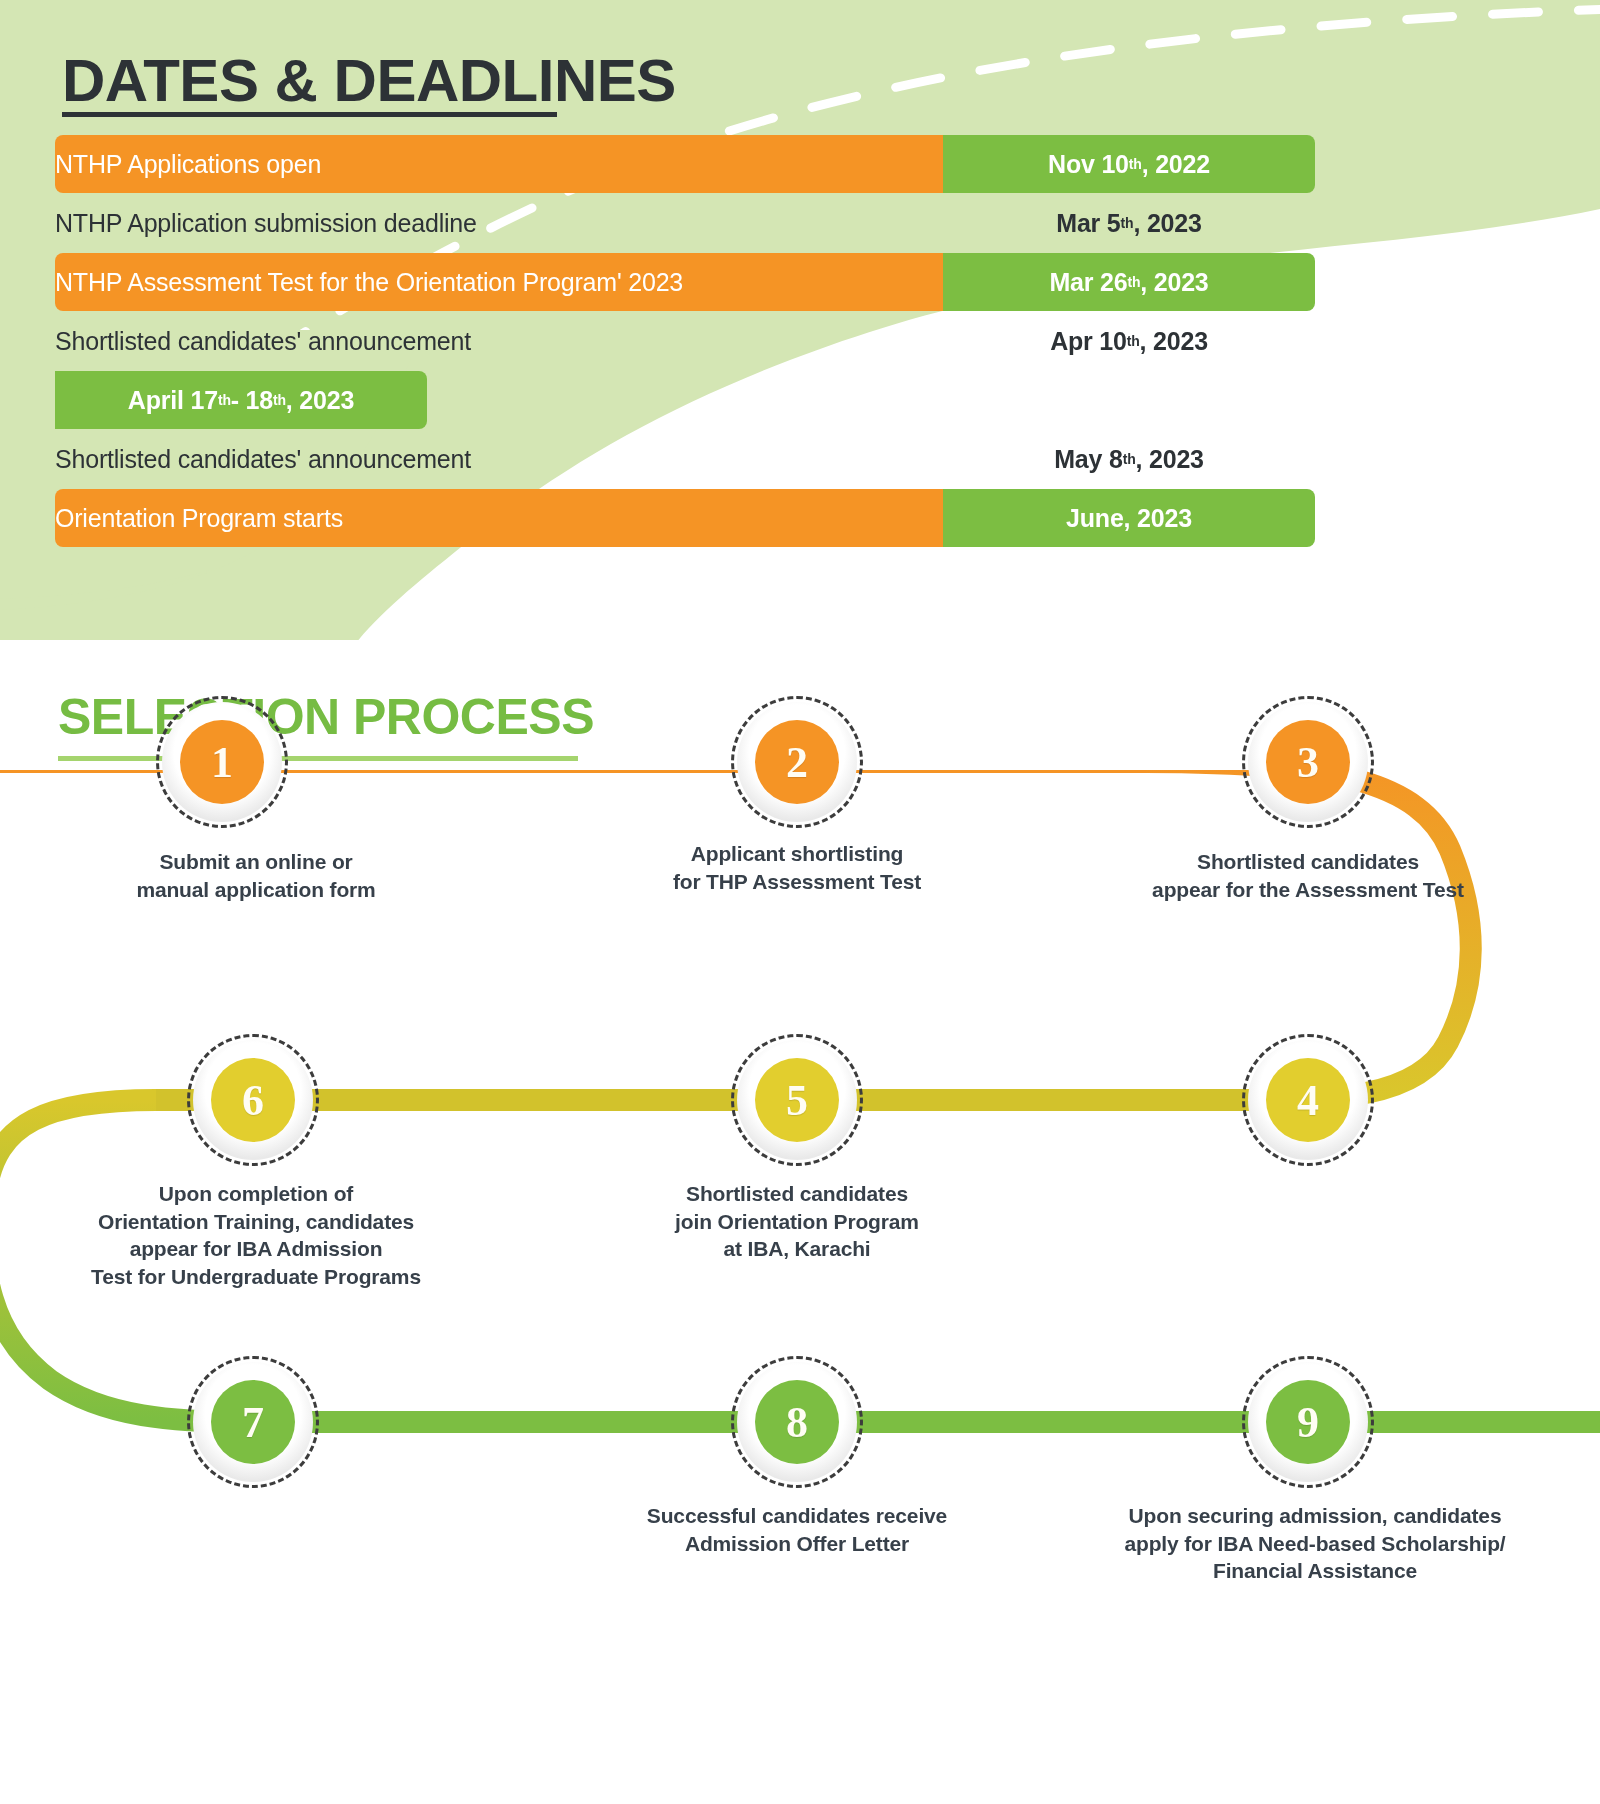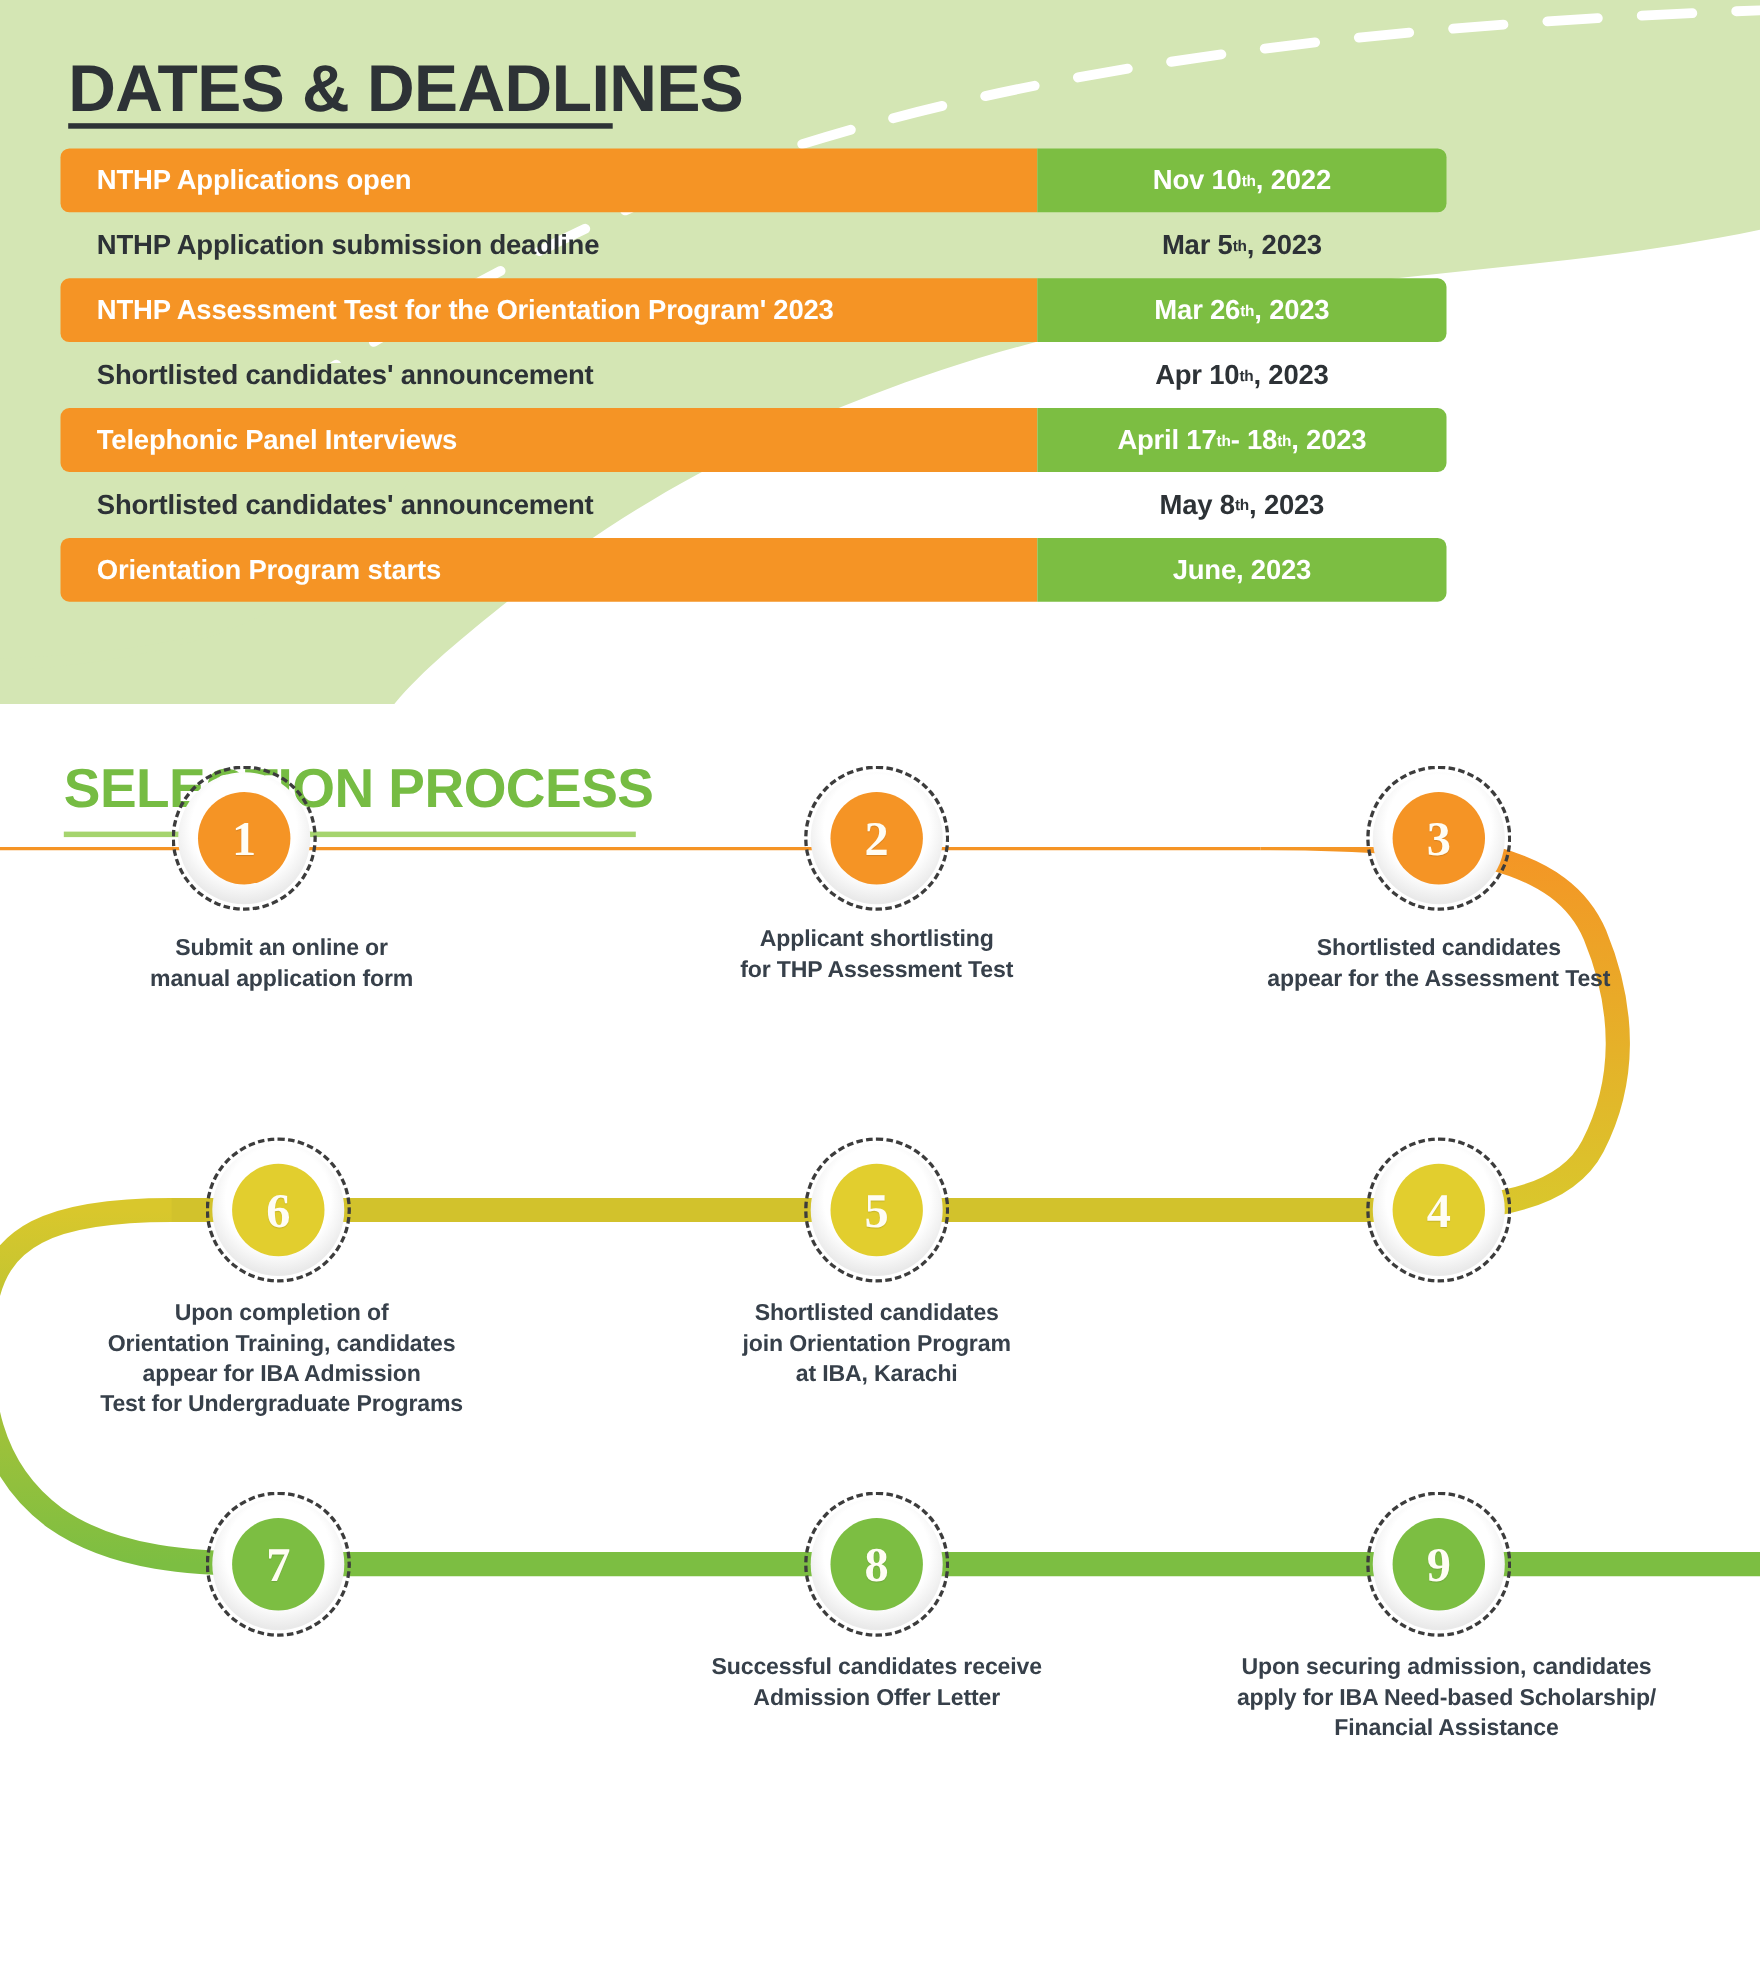--- a/index.html
+++ b/index.html
@@ -65,24 +65,23 @@
     position: relative;
     display: flex;
     align-items: stretch;
     height: 58px;
     margin-bottom: 1px;
   }
   .dd-row .dd-label {
     width: 888px;
     display: flex;
     align-items: center;
-    padding-left: 33px;
     box-sizing: border-box;
     font-size: 25px;
-    font-weight: 700;
+    font-weight: 400;
     color: #2d3236;
     letter-spacing: -0.2px;
   }
   .dd-row .dd-date {
     width: 372px;
     display: flex;
     align-items: center;
     justify-content: center;
     box-sizing: border-box;
     font-size: 25px;
@@ -259,21 +258,20 @@
       <div class="dd-row">
         <div class="dd-label">Shortlisted candidates' announcement</div>
         <div class="dd-date">
           <span>Apr 10</span>
             <sup>th</sup>
             <span>, 2023</span>
         </div>
       </div>
 
       <div class="dd-row hl">
-        <div class="dd-label">Telephonic Panel Interviews</div>
         <div class="dd-date">
           <span>April 17</span>
             <sup>th</sup>
             <span> - 18</span>
             <sup>th</sup>
             <span>, 2023</span>
         </div>
       </div>
 
       <div class="dd-row">

